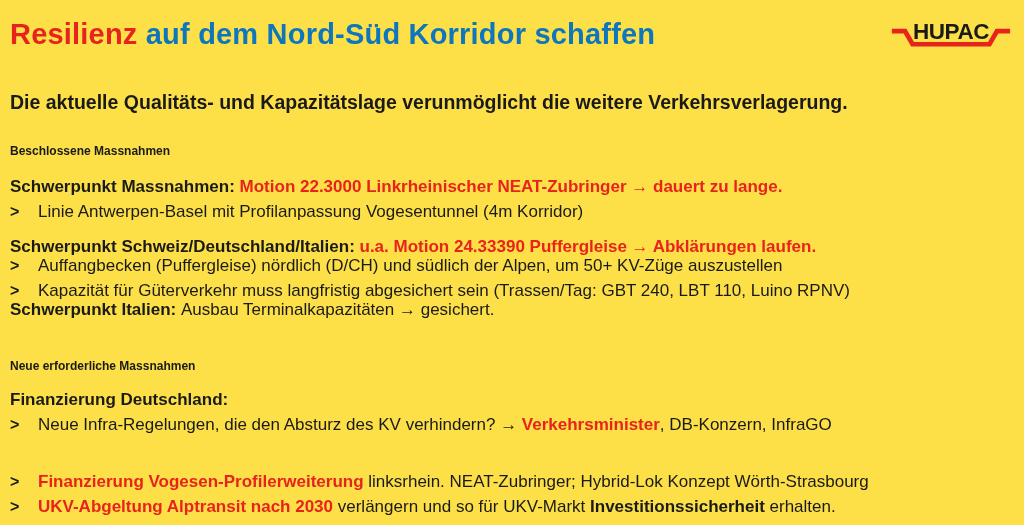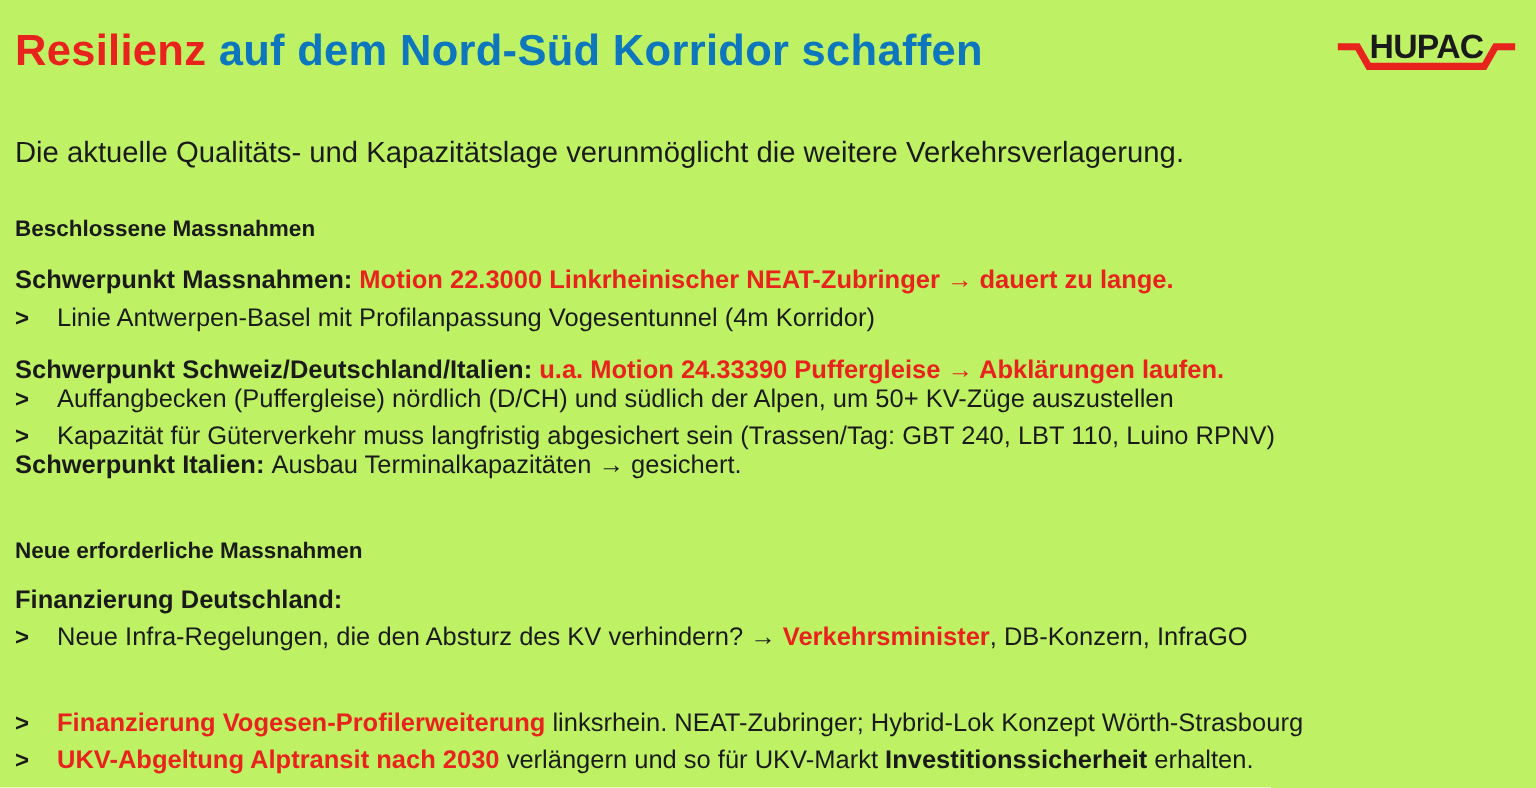--- a/index.html
+++ b/index.html
@@ -10,21 +10,21 @@
   *{margin:0;padding:0;box-sizing:border-box;}
   html,body{background:#ffffff;}
   body{
     font-family:"Liberation Sans", sans-serif;
     color:var(--text);
   }
   .slide{
     position:relative;
     width:1024px;
     height:525px;
-    background:#bef264;
+    background:#fde047;
     overflow:hidden;
   }
   .line{
     position:absolute;
     left:10px;
     white-space:nowrap;
     font-size:17px;
     line-height:1.25;
     color:var(--text);
   }
@@ -32,24 +32,24 @@
     top:16px;
     font-size:29px;
     font-weight:bold;
     letter-spacing:0.2px;
   }
   .title .t-red{color:var(--red);}
   .title .t-blue{color:var(--blue);}
   .lead{
     top:90px;
     font-size:19.5px;
-    font-weight:normal;
+    font-weight:bold;
   }
   .section-heading{
-    font-size:15px;
+    font-size:12px;
     font-weight:bold;
   }
   .b{font-weight:bold;color:var(--text);}
   .rb{font-weight:bold;color:var(--red);margin-top:10px;}
   .r{font-weight:normal;color:var(--text);}
   .bullet-line{
     display:flex;
     align-items:baseline;
   }
   .bullet-marker{

